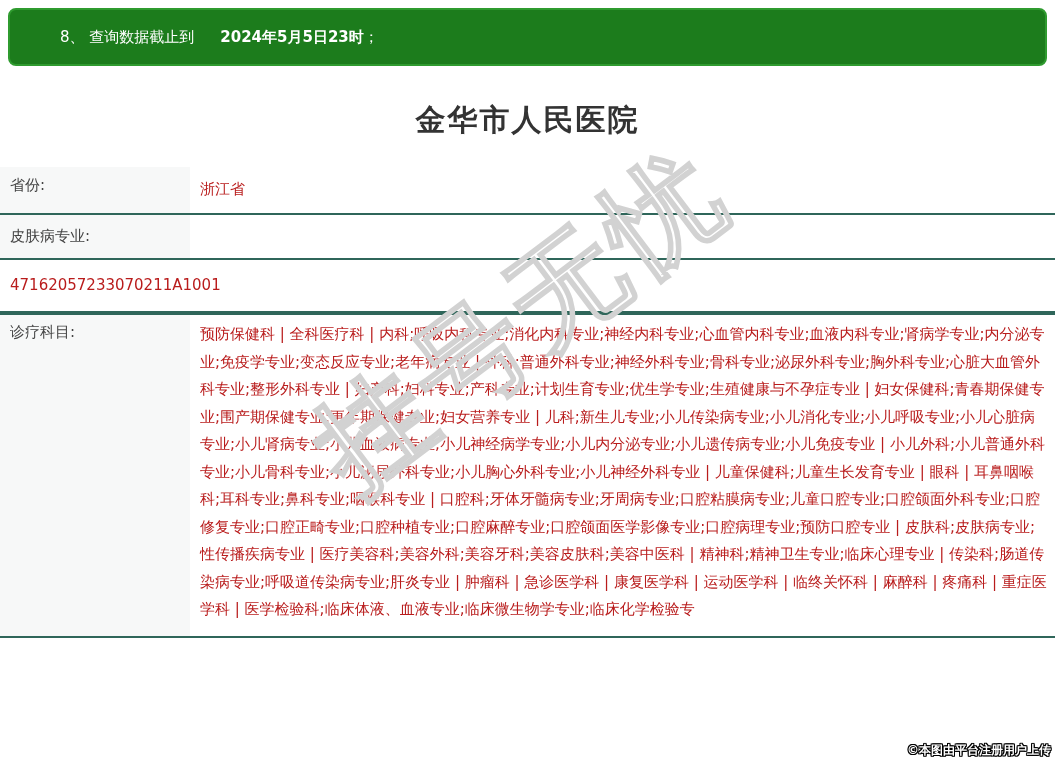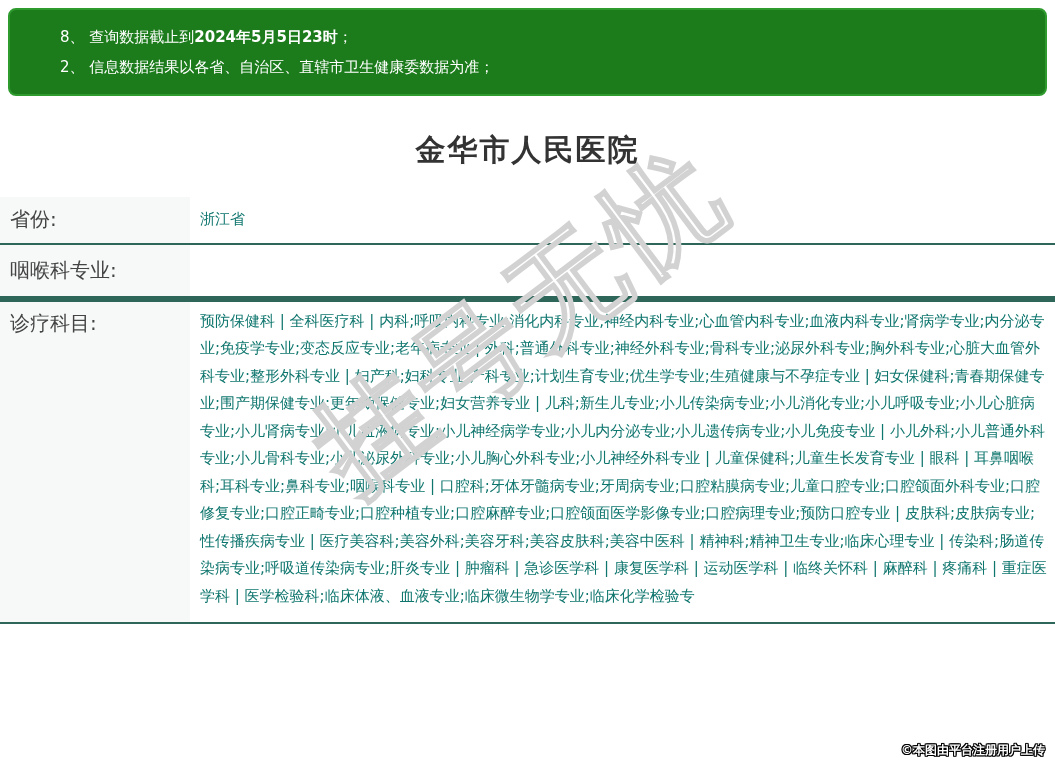--- a/index.html
+++ b/index.html
@@ -16,21 +16,21 @@
   .notice {
     margin: 8px 8px 0 8px;
     background: #1c7c1c;
     border: 2px solid #2f9b2f;
     border-radius: 8px;
     padding: 12px 20px 12px 50px;
     color: #ffffff;
     font-size: 15px;
   }
   .notice-line { line-height: 30px; white-space: nowrap; }
-  .notice-line b { font-weight: 700; }
+  .notice-line b { font-weight: 700; margin-left: 26px; }
 
   
   .page-title {
     text-align: center;
     font-size: 30px;
     font-weight: 700;
     color: #333333;
     margin: 34px 0 26px 0;
     letter-spacing: 2px;
   }
@@ -40,27 +40,27 @@
   .info-row {
     display: flex;
     border-bottom: 2px solid #2f665a;
     align-items: stretch;
   }
   .field-label {
     width: 190px;
     flex: 0 0 190px;
     background: #f7f8f8;
     color: #444444;
-    font-size: 20px;
+    font-size: 15px;
     padding: 12px 8px 12px 10px;
   }
   .info-row.compact .field-label, .info-row.compact .field-value { padding-top: 9px; padding-bottom: 9px; }
   .field-value {
     flex: 1;
-    color: #0f766e;
+    color: #b91c1c;
     font-size: 15px;
     padding: 12px 6px 12px 10px;
     line-height: 27.5px;
   }
   .info-row.multiline .field-label { padding-top: 8px; }
   .info-row.multiline .field-value { padding-top: 6px; }
 
   
   .watermark {
     position: absolute;
@@ -74,50 +74,50 @@
     transform: rotate(-37deg);
     transform-origin: left center;
     color: transparent;
     -webkit-text-stroke: 2px #d2d2d2;
     pointer-events: none;
   }
 
   
   .credit {
     position: absolute;
-    right: 10px;
+    right: 4px;
     bottom: 2px;
     font-size: 12px;
     font-weight: 700;
     color: #ffffff;
     text-shadow:
       -1px 0 0 #000, 1px 0 0 #000, 0 -1px 0 #000, 0 1px 0 #000,
       -1px -1px 0 #000, 1px 1px 0 #000, -1px 1px 0 #000, 1px -1px 0 #000;
     z-index: 4;
   }
 </style>
 </head>
 <body>
 
 <div class="notice">
   <div class="notice-line"><span>8、 查询数据截止到</span><b>2024年5月5日23时</b><span>；</span></div>
-  <div class="notice-line"><span>2、 信息数据结果以各省、自治区、直辖市卫生健康委数据为准；</span><b></b><span></span></div>
 </div>
 
 <h1 class="page-title">金华市人民医院</h1>
 
 <div class="info-table">
   <div class="info-row compact">
     <div class="field-label">省份:</div>
     <div class="field-value">浙江省</div>
   </div>
   <div class="info-row">
-    <div class="field-label">咽喉科专业:</div>
+    <div class="field-label">皮肤病专业:</div>
   </div>
   <div class="info-row">
+    <div class="field-value">47162057233070211A1001</div>
   </div>
   <div class="info-row">
   </div>
   <div class="info-row multiline">
     <div class="field-label">诊疗科目:</div>
     <div class="field-value">预防保健科 | 全科医疗科 | 内科;呼吸内科专业;消化内科专业;神经内科专业;心血管内科专业;血液内科专业;肾病学专业;内分泌专业;免疫学专业;变态反应专业;老年病专业 | 外科;普通外科专业;神经外科专业;骨科专业;泌尿外科专业;胸外科专业;心脏大血管外科专业;整形外科专业 | 妇产科;妇科专业;产科专业;计划生育专业;优生学专业;生殖健康与不孕症专业 | 妇女保健科;青春期保健专业;围产期保健专业;更年期保健专业;妇女营养专业 | 儿科;新生儿专业;小儿传染病专业;小儿消化专业;小儿呼吸专业;小儿心脏病专业;小儿肾病专业;小儿血液病专业;小儿神经病学专业;小儿内分泌专业;小儿遗传病专业;小儿免疫专业 | 小儿外科;小儿普通外科专业;小儿骨科专业;小儿泌尿外科专业;小儿胸心外科专业;小儿神经外科专业 | 儿童保健科;儿童生长发育专业 | 眼科 | 耳鼻咽喉科;耳科专业;鼻科专业;咽喉科专业 | 口腔科;牙体牙髓病专业;牙周病专业;口腔粘膜病专业;儿童口腔专业;口腔颌面外科专业;口腔修复专业;口腔正畸专业;口腔种植专业;口腔麻醉专业;口腔颌面医学影像专业;口腔病理专业;预防口腔专业 | 皮肤科;皮肤病专业;性传播疾病专业 | 医疗美容科;美容外科;美容牙科;美容皮肤科;美容中医科 | 精神科;精神卫生专业;临床心理专业 | 传染科;肠道传染病专业;呼吸道传染病专业;肝炎专业 | 肿瘤科 | 急诊医学科 | 康复医学科 | 运动医学科 | 临终关怀科 | 麻醉科 | 疼痛科 | 重症医学科 | 医学检验科;临床体液、血液专业;临床微生物学专业;临床化学检验专</div>
   </div>
 </div>
 
 <div class="watermark">挂号无忧</div>

